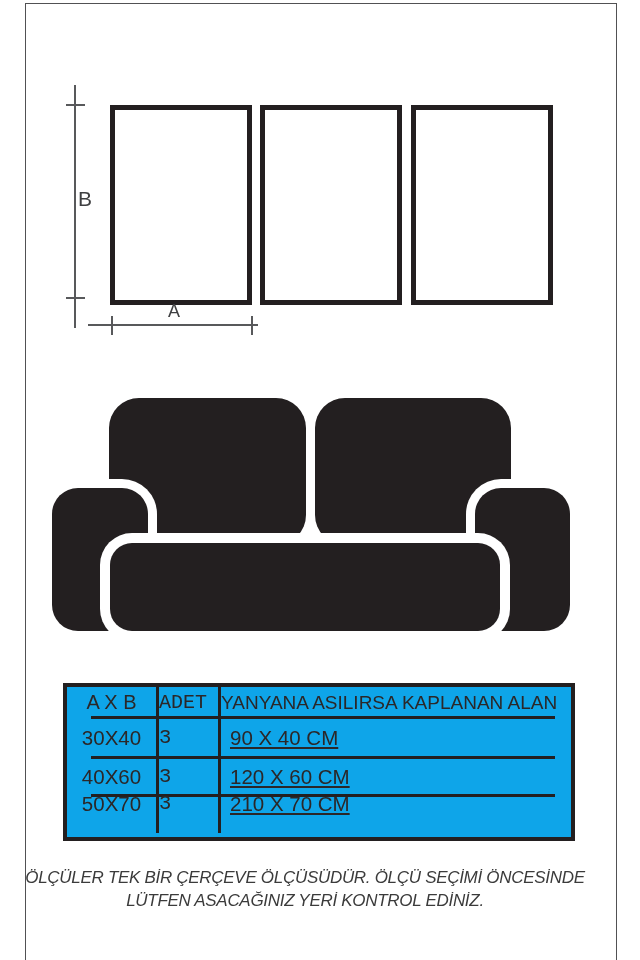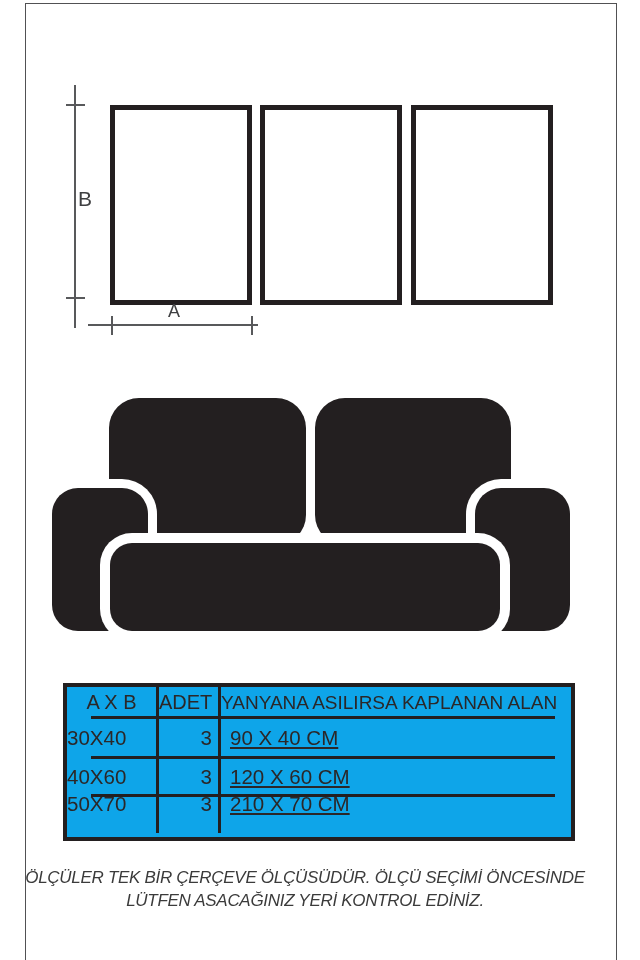--- a/index.html
+++ b/index.html
@@ -56,22 +56,22 @@
   .vsep2 { left: 151px; top: 0;     width: 3px;   height: 146px; }
   .hline { left: 24px;  width: 464px; height: 3px; }
   .h1 { top: 29px; }
   .h2 { top: 69px; }
   .h3 { top: 107px; }
 
   .cell { position: absolute; white-space: nowrap; color: #2b2728; }
   .c-head { font-size: 20px; }
   .c-data { font-size: 20.5px; }
   
-  .col1 { left: 0;     width: 89px;  text-align: left; }
-  .col2 { left: 92px;  width: 53px;  text-align: right; }
+  .col1 { left: 0;     width: 89px;  text-align: center; }
+  .col2 { left: 92px;  width: 53px;  text-align: left; font-family: Liberation Mono, monospace; }
   .col3 { left: 154px; width: 308px; }
   .col3.c-head { text-align: center; font-size: 19px; }
   .col3.c-data { text-align: left; padding-left: 9px; text-decoration: underline; }
   .row-head { top: 2px;   height: 27px; line-height: 27px; }
   .row-1    { top: 32px;  height: 37px; line-height: 37px; }
   .row-2    { top: 72px;  height: 35px; line-height: 35px; }
   .row-3    { top: 98px; height: 38px; line-height: 38px; }
   .col1.row-head { text-align: center; padding-right: 0; }
 
   

